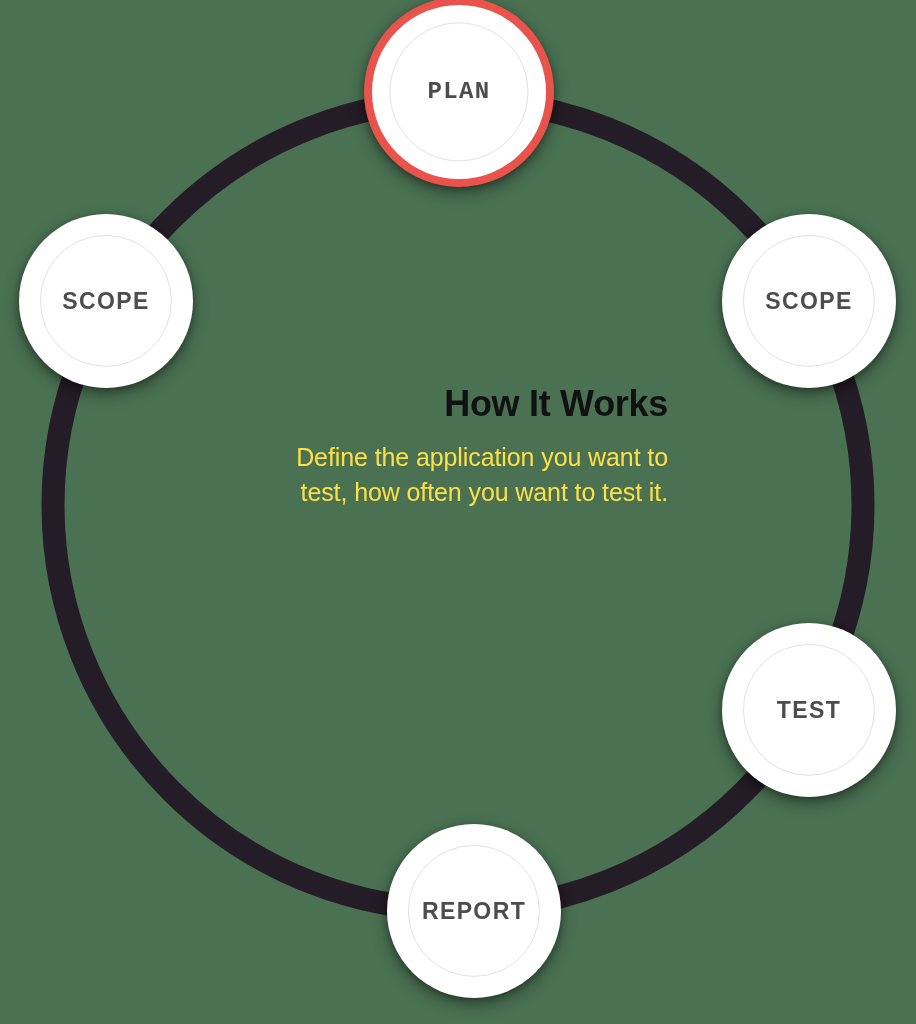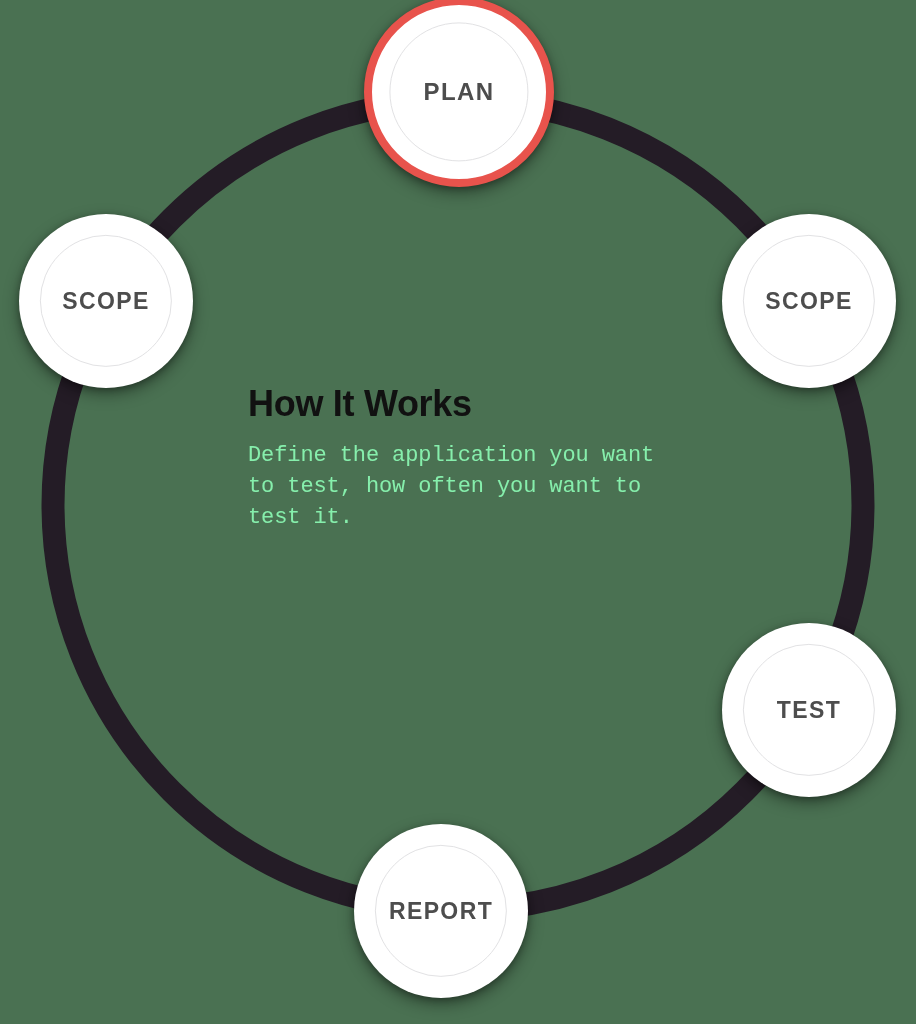--- a/index.html
+++ b/index.html
@@ -82,55 +82,55 @@
     width: 190px;
     height: 190px;
     border: 8px solid #e8534c;
   }
   .node.highlighted::before {
     width: 80%;
     height: 80%;
   }
   .node.highlighted .node-label {
     font-size: 24px;
+    font-family: Liberation Mono, monospace;
   }
 
   
   .node-plan    { left: 364px; top: -3px;  }
   .node-scope   { left: 722px; top: 214px; }
   .node-test    { left: 722px; top: 623px; }
-  .node-report  { left: 354px; top: 824px; justify-content: center; }
+  .node-report  { left: 387px; top: 824px; justify-content: center; }
   .node-youfix  { left: 19px;  top: 623px; }
   .node-retest  { left: 19px;  top: 214px; }
 
   
   .center-copy {
     position: absolute;
     left: 50%;
     top: 384px;
     transform: translateX(-50%);
     width: 420px;
-    text-align: left;
+    text-align: right;
   }
   .center-title {
     margin: 0 0 16px 0;
     font-size: 36px;
     font-weight: bold;
     color: #111111;
     letter-spacing: -0.3px;
     line-height: 1.1;
   }
   .center-desc {
     margin: 0;
-    font-size: 22px;
+    font-size: 25px;
     font-weight: normal;
-    color: #86efac;
+    color: #fde047;
     line-height: 1.42;
     letter-spacing: -0.1px;
-    font-family: Liberation Mono, monospace;
   }
 </style>
 </head>
 <body>
 
 <div id="diagram">
 
   <svg class="ring-svg" viewBox="0 0 916 1024" aria-hidden="true">
     <circle cx="458" cy="505" r="405" fill="none" stroke="#241c26" stroke-width="23"></circle>
   </svg>

